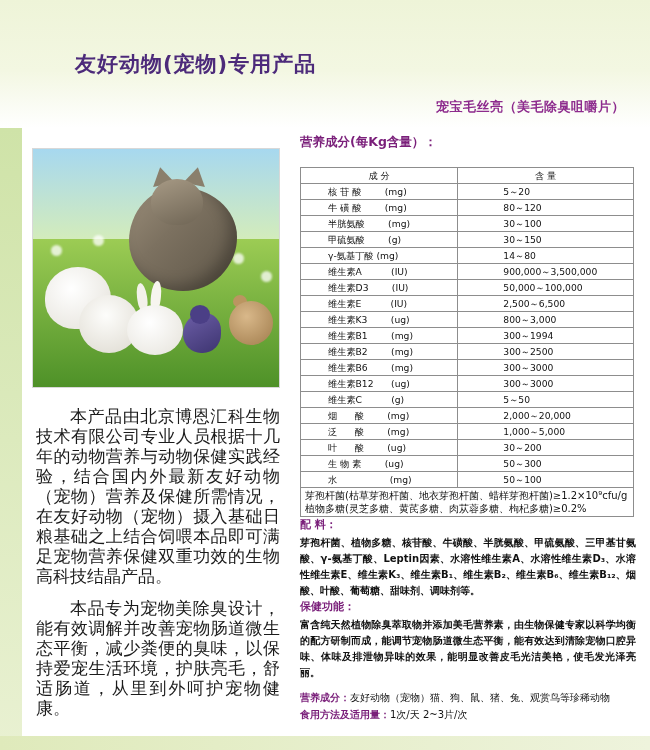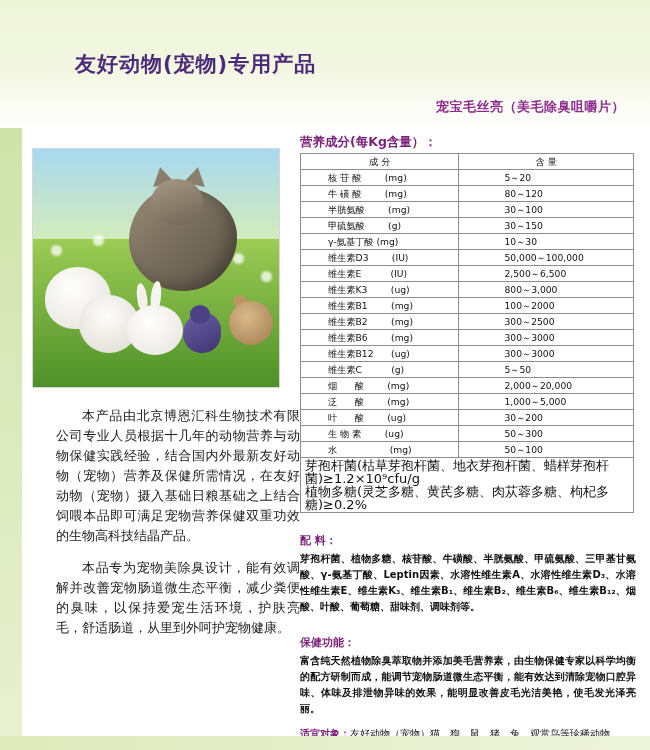--- a/index.html
+++ b/index.html
@@ -157,41 +157,40 @@
     position: absolute; left: 200px; top: 146px;
     width: 14px; height: 13px;
     background: #bb9561;
     border-radius: 50%;
   }
   
   .left-text {
     position: absolute;
     left: 14px; top: 278px;
     width: 244px;
-    font-size: 13px;
+    font-size: 17px;
     line-height: 20px;
     color: #1b1b1b;
     text-align: justify;
-    margin-left: 20px;
   }
   .left-text p {
     margin: 0 0 12px 0;
     text-indent: 2em;
   }
   
   .right-col {
     position: absolute;
     left: 300px; top: 134px;
     width: 338px;
   }
   .sec-title {
     font-size: 12.5px;
     font-weight: bold;
     color: #7a1f7a;
-    margin-bottom: 2px;
+    margin-bottom: 16px;
   }
   table.nutri {
     border-collapse: collapse;
     width: 334px;
     font-size: 9.2px;
     color: #111;
   }
   table.nutri th, table.nutri td {
     border: 1px solid #8d8d8d;
     padding: 1px 4px;
@@ -205,25 +204,25 @@
   table.nutri td.name {
     width: 152px;
     white-space: pre;
     padding-left: 27px;
   }
   table.nutri td.val {
     width: 178px;
     padding-left: 45px;
   }
   table.nutri td.full {
-    font-size: 13px;
+    font-size: 10px;
     margin-top: 20px;
   }
   .blk {
-    margin-top: 20px;
+    margin-top: 0;
     font-size: 10px;
     line-height: 16px;
     color: #111;
     width: 336px;
     text-align: justify;
   }
   .blk .h {
     color: #7a1f7a;
     font-weight: bold;
     font-size: 11px;
@@ -314,37 +313,41 @@
         <tr>
             <td class="name">半胱氨酸        (mg)</td>
             <td class="val">30～100</td>
           </tr>
         <tr>
             <td class="name">甲硫氨酸        (g)</td>
             <td class="val">30～150</td>
           </tr>
         <tr>
             <td class="name">γ-氨基丁酸 (mg)</td>
-            <td class="val">10～30</td>
+            <td class="val">14～80</td>
+          </tr>
+        <tr>
+            <td class="name">维生素A          (IU)</td>
+            <td class="val">900,000～3,500,000</td>
           </tr>
         <tr>
             <td class="name">维生素D3        (IU)</td>
             <td class="val">50,000～100,000</td>
           </tr>
         <tr>
             <td class="name">维生素E          (IU)</td>
             <td class="val">2,500～6,500</td>
           </tr>
         <tr>
             <td class="name">维生素K3        (ug)</td>
             <td class="val">800～3,000</td>
           </tr>
         <tr>
             <td class="name">维生素B1        (mg)</td>
-            <td class="val">100～2000</td>
+            <td class="val">300～1994</td>
           </tr>
         <tr>
             <td class="name">维生素B2        (mg)</td>
             <td class="val">300～2500</td>
           </tr>
         <tr>
             <td class="name">维生素B6        (mg)</td>
             <td class="val">300～3000</td>
           </tr>
         <tr>
@@ -386,21 +389,21 @@
       <span class="h">配    料：</span>
       <span class="body">芽孢杆菌、植物多糖、核苷酸、牛磺酸、半胱氨酸、甲硫氨酸、三甲基甘氨酸、γ-氨基丁酸、Leptin因素、水溶性维生素A、水溶性维生素D₃、水溶性维生素E、维生素K₃、维生素B₁、维生素B₂、维生素B₆、维生素B₁₂、烟酸、叶酸、葡萄糖、甜味剂、调味剂等。</span>
     </div>
 
     <div class="blk">
       <span class="h">保健功能：</span>
       <span class="body">富含纯天然植物除臭萃取物并添加美毛营养素，由生物保健专家以科学均衡的配方研制而成，能调节宠物肠道微生态平衡，能有效达到清除宠物口腔异味、体味及排泄物异味的效果，能明显改善皮毛光洁美艳，使毛发光泽亮丽。</span>
     </div>
 
     <div class="blk" style="margin-top:8px">
-      <div class="kv"><span class="k">适宜对象：</span><span>友好动物（宠物）猫、狗、鼠、猪、兔、观赏鸟等珍稀动物</span></div>
+      <div class="kv"><span class="k">营养成分：</span><span>友好动物（宠物）猫、狗、鼠、猪、兔、观赏鸟等珍稀动物</span></div>
       <div class="kv"><span class="k">食用方法及适用量：</span><span>1次/天  2~3片/次</span></div>
       <div class="kv"></div>
 
     </div>
 
   </div>
 
   <div class="bottom-band"></div>
 </div>
 

